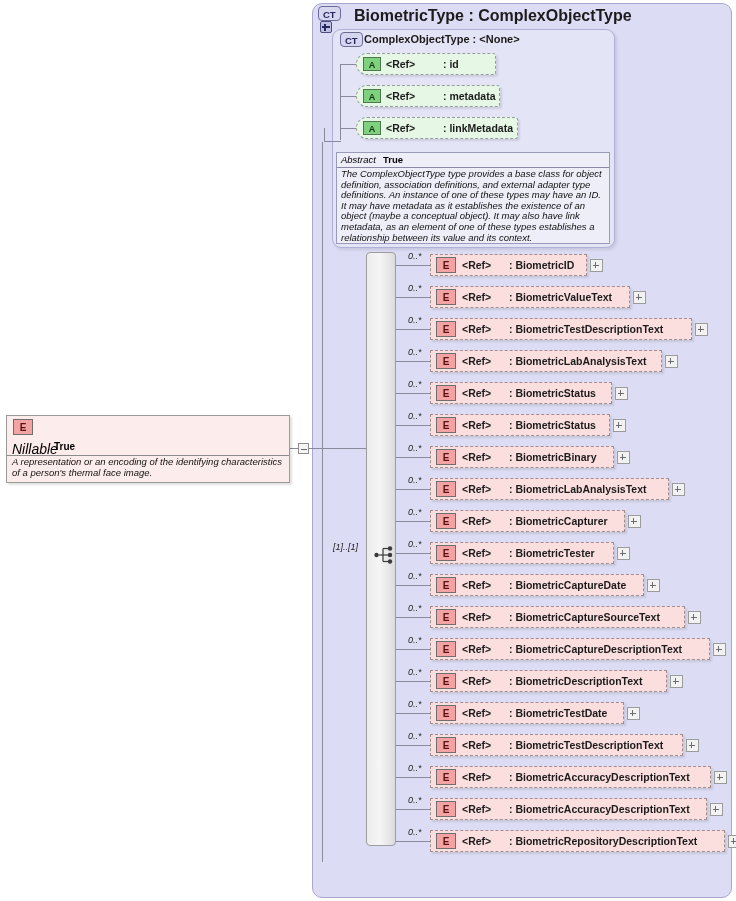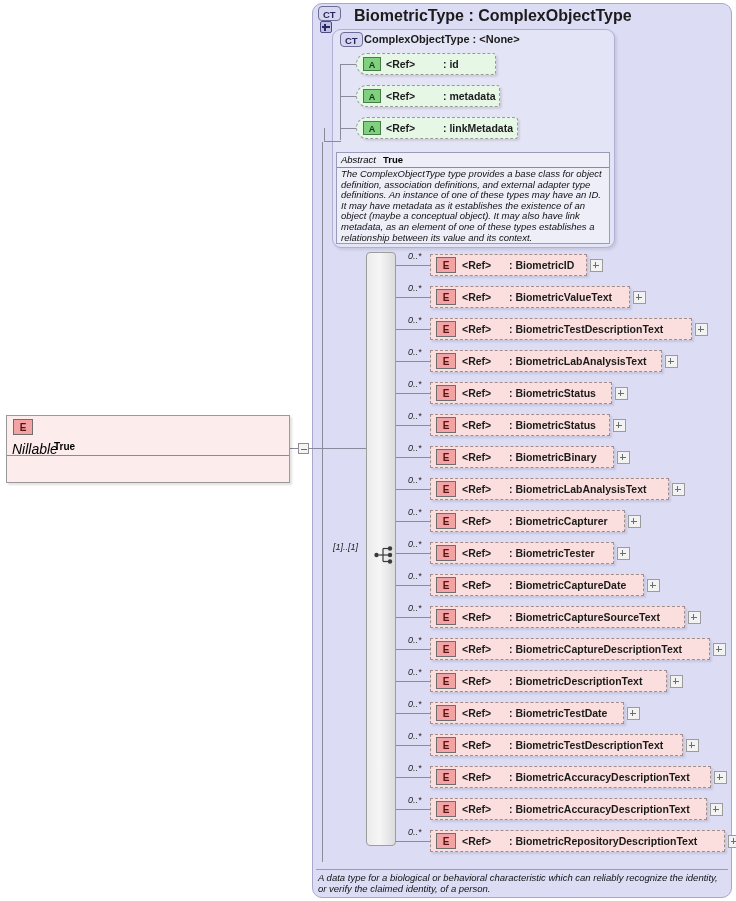--- a/index.html
+++ b/index.html
@@ -424,27 +424,25 @@
       <div class="ln-h" style="left: 396px; top: 841px; width: 34px;"></div>
       <div class="abs card" style="left: 408px; top: 827px;">0..*</div>
       <div class="abs el-row" style="left: 430px; top: 830px; width: 295px;">
         <span class="ebadge ebadge-w">E</span>
         <span class="ref">&lt;Ref&gt;</span>
         <span class="nm">: BiometricRepositoryDescriptionText</span>
       </div>
       <div class="expand-box" style="left: 728px; top: 835px;"></div>
     </div>
 
-  <div class="abs" id="type-footer-doc">
-    <div class="t">A data type for a biological or behavioral characteristic which can reliably recognize the identity, or verify the claimed identity, of a person.</div>
-  </div>
 
   <div class="abs" id="root-element-box">
     <div class="hdr">
       <span class="ebadge ebadge-w">E</span>
     </div>
     <div class="proprow">
       <span class="pname">Nillable</span>
       <span class="pval">True</span>
     </div>
+    <div class="doc">A representation or an encoding of the identifying characteristics of a person's thermal face image.</div>
   </div>
 
 </div>
 
 </body></html>

